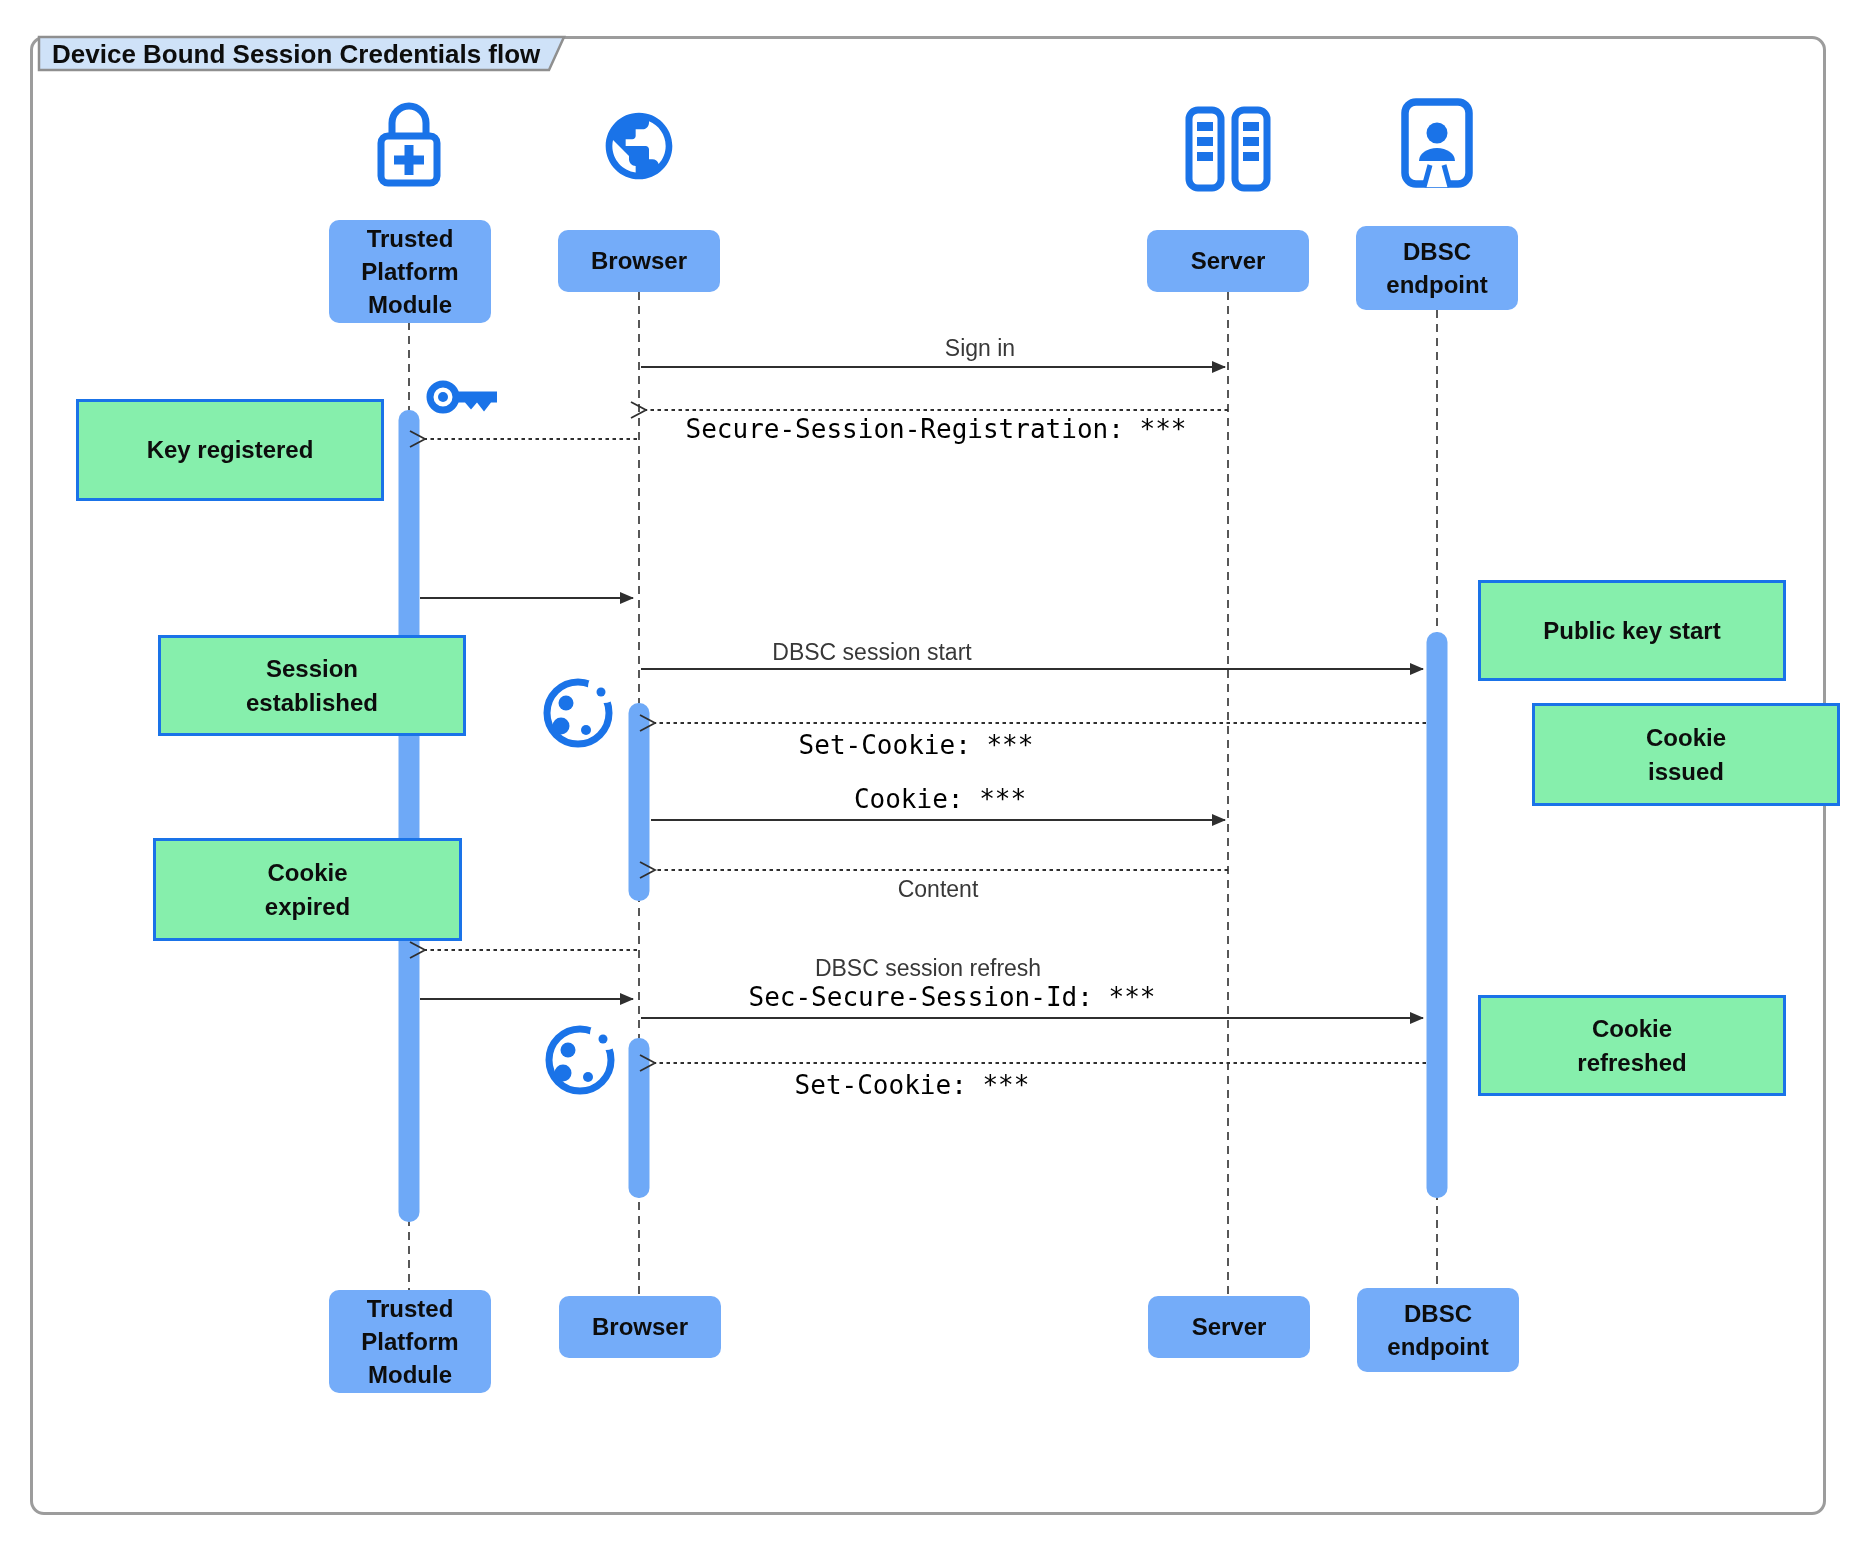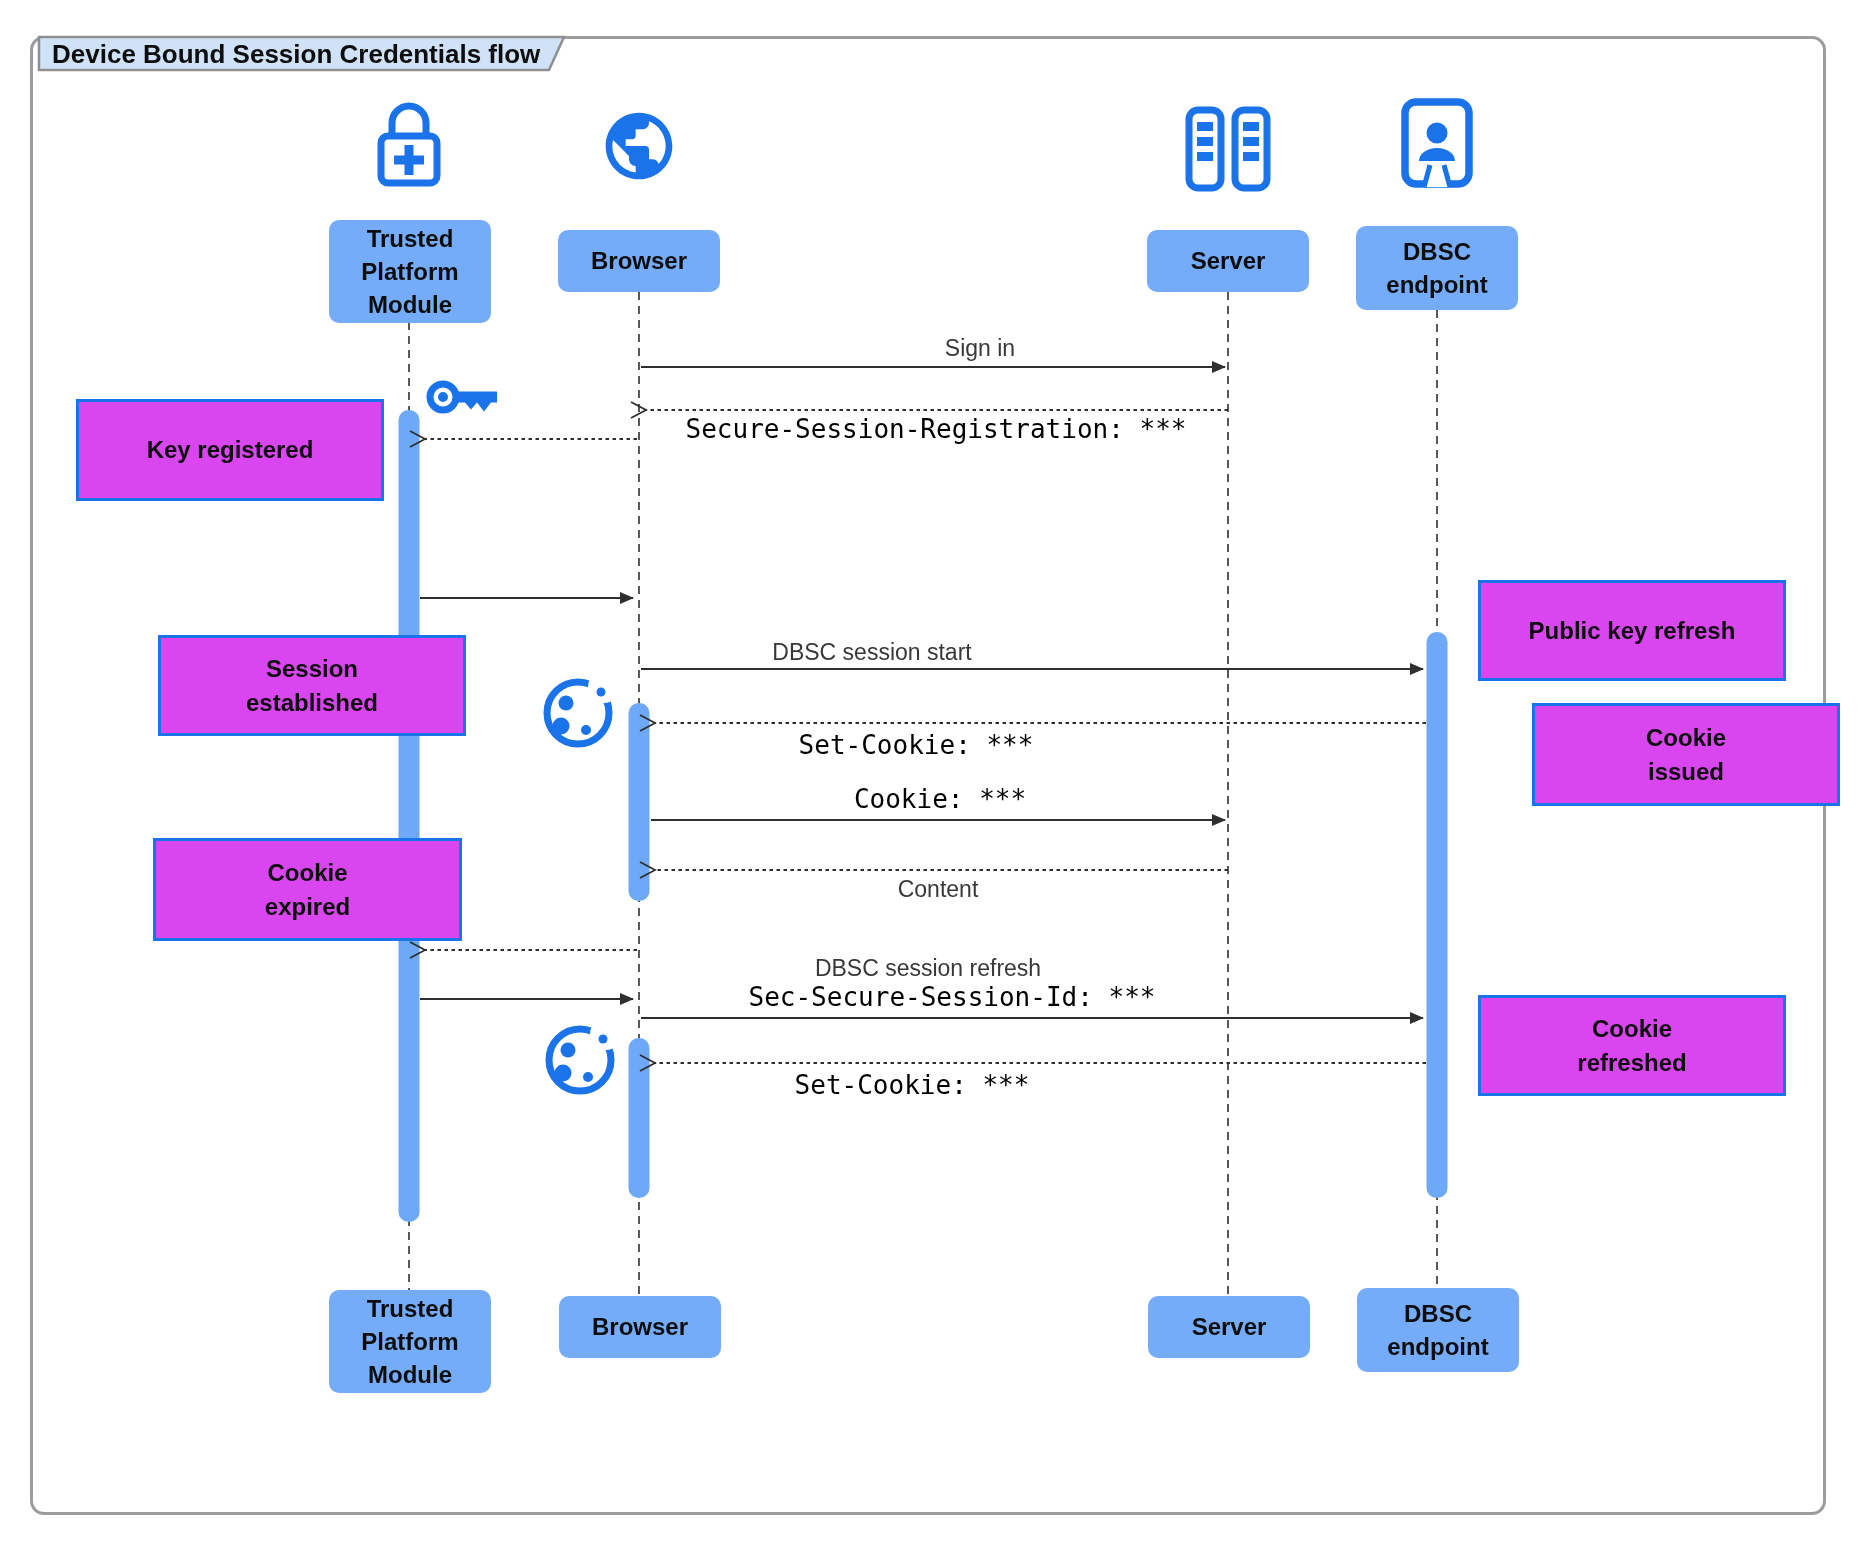--- a/index.html
+++ b/index.html
@@ -5,21 +5,21 @@
   html,body{margin:0;padding:0;background:#fff;}
   .stage{position:relative;width:1859px;height:1546px;background:#ffffff;
          font-family:"Liberation Sans",sans-serif;overflow:hidden;}
   .frame{position:absolute;left:30px;top:36px;width:1790px;height:1473px;
          border:3px solid #9c9c9c;border-radius:14px;background:#fff;}
   .layer{position:absolute;left:0;top:0;width:1859px;height:1546px;}
   .title-text{position:absolute;left:52px;top:39px;font-size:26px;font-weight:bold;color:#0d0d0d;}
   .actor{position:absolute;background:#74acf9;border-radius:10px;display:flex;
          align-items:center;justify-content:center;text-align:center;
          font-weight:bold;font-size:24px;color:#0d0d0d;line-height:1.38;}
-  .note{position:absolute;background:#d946ef;border:3px solid #1a73e8;display:flex;
+  .note{position:absolute;background:#86efac;border:3px solid #1a73e8;display:flex;
         align-items:center;justify-content:center;text-align:center;
         font-weight:bold;font-size:24px;color:#0d0d0d;line-height:1.4;}
   .note .wrap{display:block;}
   .w150{max-width:160px;text-align:center;} .w120{max-width:125px;}
   .msg{position:absolute;transform:translateX(-50%);white-space:nowrap;text-align:center;}
   .msg.sans{font-size:23px;color:#383838;}
   .msg.mono{font-family:"DejaVu Sans Mono",monospace;font-size:26px;color:#000;}
 </style>
 </head>
 <body>
@@ -151,21 +151,21 @@
   <div class="note" style="left:76px;top:399px;width:302px;height:96px;">
     <span>Key registered</span>
     </div>
   <div class="note" style="left:158px;top:635px;width:302px;height:95px;">
     <span class="wrap w150">Session established</span>
     </div>
   <div class="note" style="left:153px;top:838px;width:303px;height:97px;">
     <span class="wrap w120">Cookie expired</span>
     </div>
   <div class="note" style="left:1478px;top:580px;width:302px;height:95px;">
-    <span>Public key refresh</span>
+    <span>Public key start</span>
     </div>
   <div class="note" style="left:1532px;top:703px;width:302px;height:97px;">
     <span class="wrap w120">Cookie issued</span>
     </div>
   <div class="note" style="left:1478px;top:995px;width:302px;height:95px;">
     <span class="wrap w120">Cookie refreshed</span>
     </div>
 
   <div class="msg sans" style="left:980px;top:335px;">Sign in</div>
   <div class="msg mono" style="left:936px;top:414px;">Secure-Session-Registration: ***</div>

